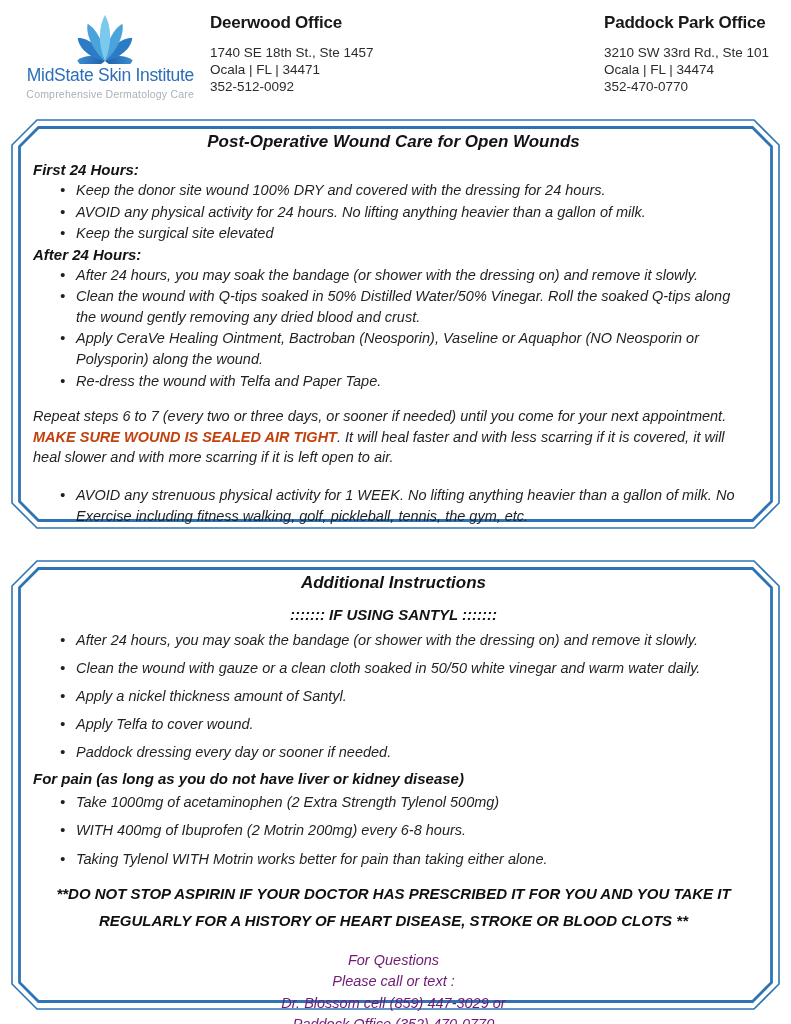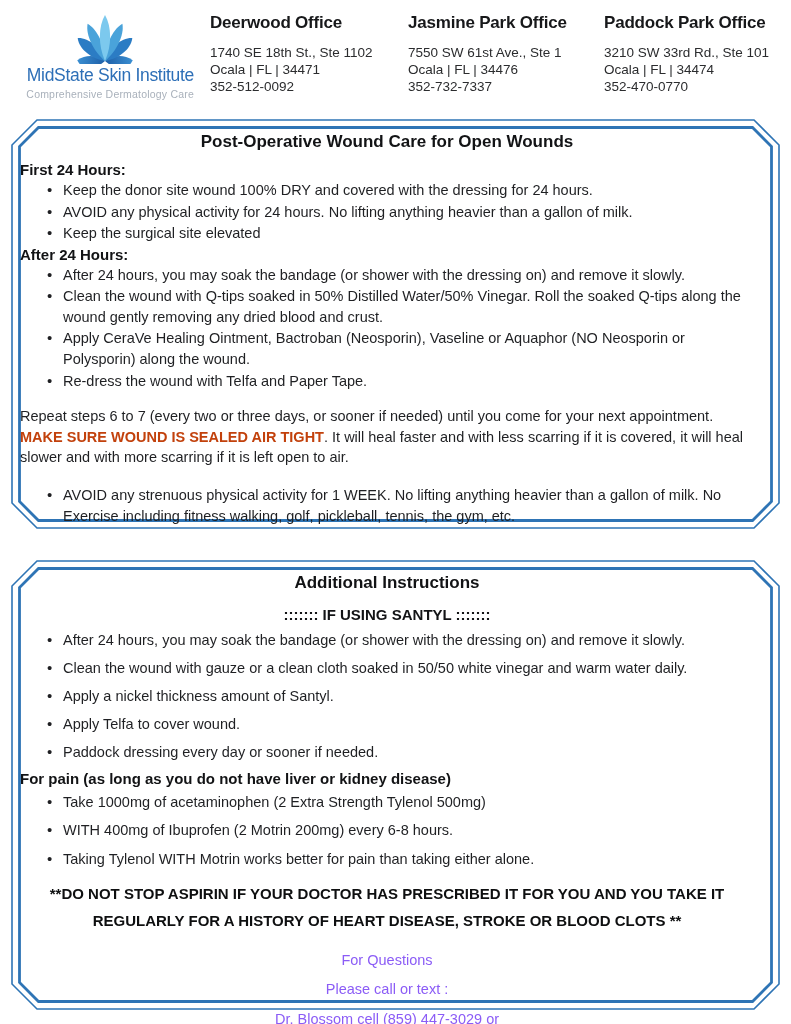--- a/index.html
+++ b/index.html
@@ -15,36 +15,36 @@
   .brand-tagline { font-size:10.5px; color:#a9b1bb; margin-top:2px; letter-spacing:0.2px; white-space:nowrap; }
   .office { position:absolute; top:13px; width:196px; }
   .office-0 { left:210px; } .office-1 { left:408px; } .office-2 { left:604px; }
   .office-name { font-size:17px; font-weight:bold; color:#17181a; margin:0 0 11px; letter-spacing:-0.2px; white-space:nowrap; }
   .office-line { margin:0; font-size:13.5px; line-height:17px; color:#2b2c2e; white-space:nowrap; }
   
   .box { position:absolute; left:11px; width:769px; }
   .box1 { top:119px; height:410px; }
   .box2 { top:560px; height:394px; }
   .box-border { position:absolute; left:0; top:0; }
-  .box-content { position:relative; padding:13px 26px 0 9px; }
+  .box-content { position:relative; padding:13px 26px 0 22px;font-style:italic; }
   .box-title { text-align:center; font-size:17px; font-weight:bold; color:#121315; margin:0 0 9px; }
   .sec-heading { font-size:15px; font-weight:bold; color:#121315; margin:2px 0 2px; }
   ul.bullets { list-style:none; margin:0; padding:0 0 0 26px; }
   ul.bullets li { position:relative; padding-left:17px; font-size:14.5px; line-height:1.42; color:#1f2023; }
   ul.bullets li::before { content:"\2022"; position:absolute; left:1px; top:-1px; font-size:15px; }
   .b1 li { margin-bottom:1px; }
   .b2 li { margin-bottom:7.5px; }
   .repeat-para { font-size:14.5px; line-height:1.42; margin:15px 0 0; color:#1f2023; }
   .repeat-para b { color:#c2410c; }
   .avoid-list { margin-top:17px !important; }
   .santyl-heading { text-align:center; font-size:15px; font-weight:bold; color:#121315; margin:13px 0 7px; }
   .pain-heading { margin:1px 0 5px; }
   .warning { text-align:center; font-weight:bold; font-size:15px; line-height:1.78; color:#0e0f10; margin:12px auto 0; max-width:700px; }
   .questions { text-align:center; margin-top:15px; }
-  .questions p { margin:8px; font-size:14.5px; line-height:21.5px; color:#8b5cf6; }
+  .questions p { margin:0; font-size:14.5px; line-height:21.5px; color:#701a75; }
 </style>
 </head>
 <body>
 
 <div class="page">
 
   <div class="header">
     <div class="brand">
       <svg width="96" height="58" viewBox="0 0 140 84" aria-hidden="true">
         <defs>
@@ -60,29 +60,23 @@
         <path d="M70,80 C61,60 60,34 70,20 C80,34 79,60 70,80 Z" transform="rotate(-25 70 80)" fill="#4aa3da"></path>
         <path d="M70,80 C61,60 60,34 70,20 C80,34 79,60 70,80 Z" transform="rotate(25 70 80)" fill="#4aa3da"></path>
         <path d="M70,80 C60,58 60,30 70,13 C80,30 80,58 70,80 Z" fill="#7cc9ee"></path>
       </svg>
       <div class="brand-name">MidState Skin Institute</div>
       <div class="brand-tagline">Comprehensive Dermatology Care</div>
     </div>
 
     <div class="office office-0">
       <h2 class="office-name">Deerwood Office</h2>
-      <p class="office-line">1740 SE 18th St., Ste 1102</p>
+      <p class="office-line">1740 SE 18th St., Ste 1457</p>
       <p class="office-line">Ocala | FL | 34471</p>
       <p class="office-line">352-512-0092</p>
-    </div>
-    <div class="office office-1">
-      <h2 class="office-name">Jasmine Park Office</h2>
-      <p class="office-line">7550 SW 61st Ave., Ste 1</p>
-      <p class="office-line">Ocala | FL | 34476</p>
-      <p class="office-line">352-732-7337</p>
     </div>
     <div class="office office-2">
       <h2 class="office-name">Paddock Park Office</h2>
       <p class="office-line">3210 SW 33rd Rd., Ste 101</p>
       <p class="office-line">Ocala | FL | 34474</p>
       <p class="office-line">352-470-0770</p>
     </div>
   </div>
 
   <section class="box box1">

